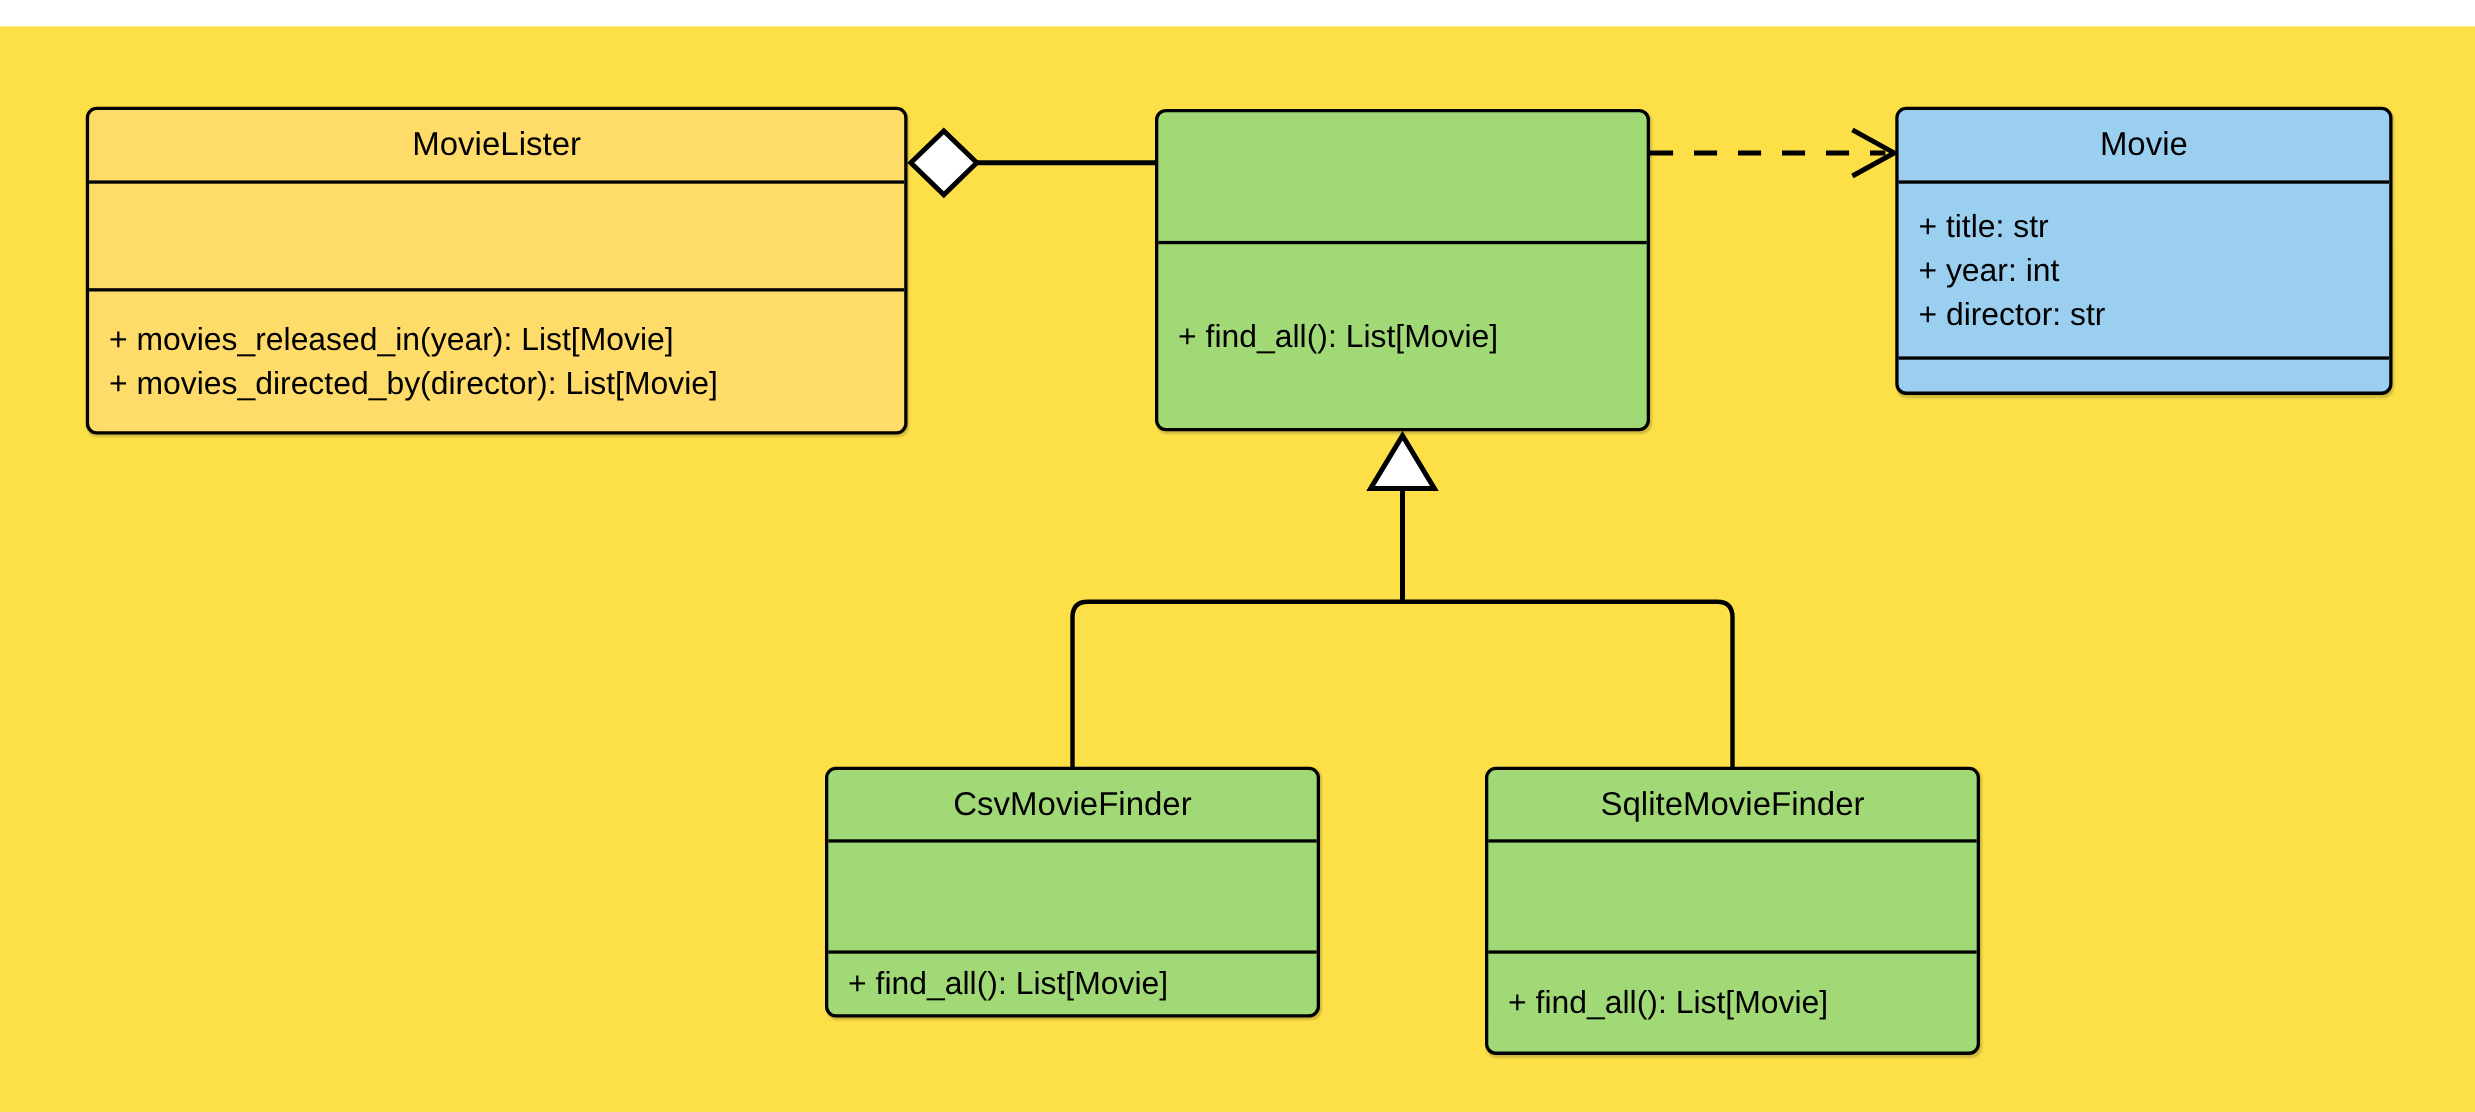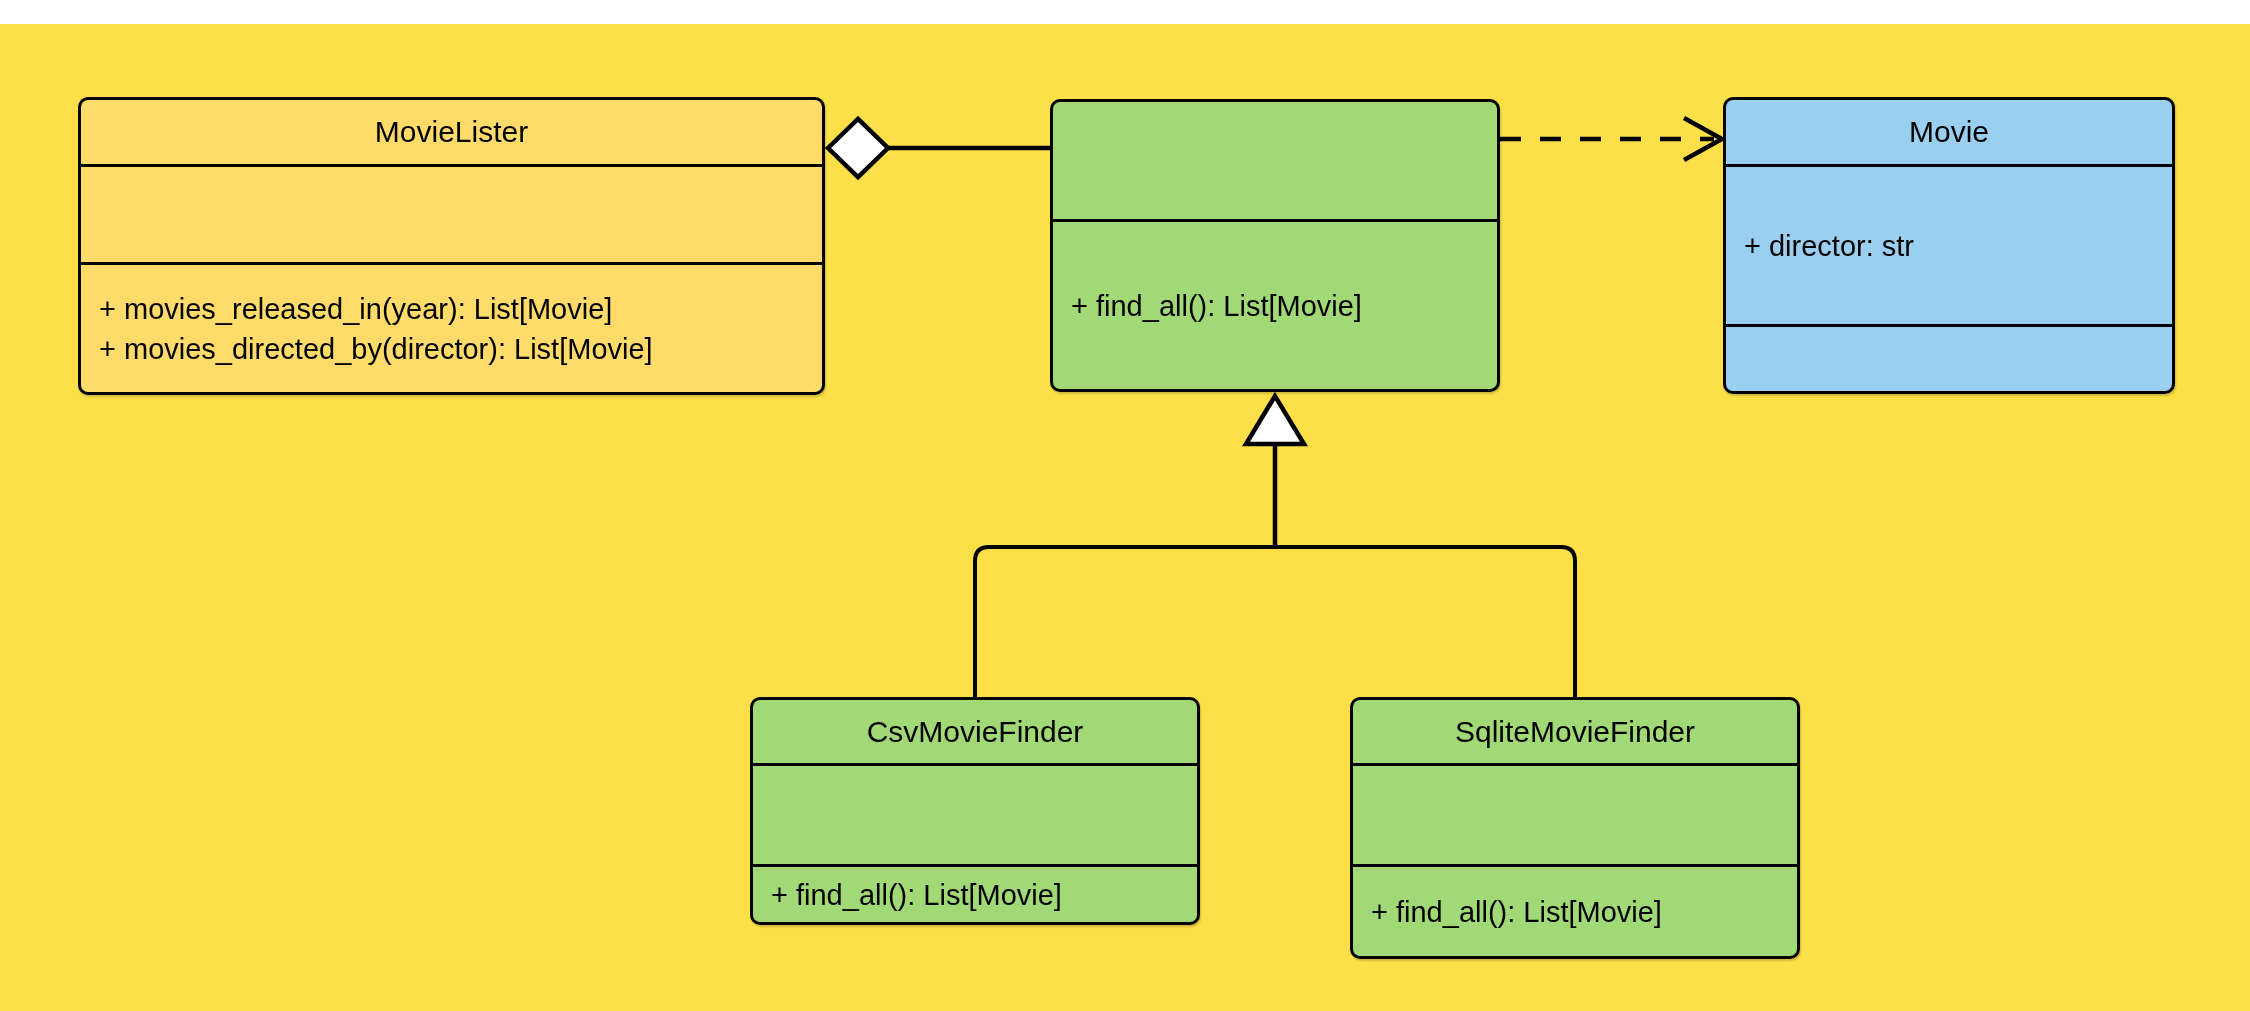--- a/index.html
+++ b/index.html
@@ -95,23 +95,25 @@
     </div>
   </div>
 
   <div class="uml-class" style="left: 1050px; top: 75px; width: 450px; height: 293px; background-color: rgb(162, 217, 119);">
     <div class="uml-attrs" style="height:117px;"></div>
     <div class="uml-methods">
       <div class="uml-line">+ find_all(): List[Movie]</div>
     </div>
   </div>
 
-  <div class="uml-class" style="left: 1723px; top: 73px; width: 452px; height: 297px; background-color: rgb(154, 207, 240);">
+  <div class="uml-class" style="left: 1723px; top: 73px; width: 452px; height: 262px; background-color: rgb(154, 207, 240);">
     <div class="uml-title" style="height:67px;">Movie</div>
     <div class="uml-attrs" style="height:157px;">
+      <div class="uml-line">+ title: str</div>
+      <div class="uml-line">+ year: int</div>
       <div class="uml-line">+ director: str</div>
     </div>
     <div class="uml-methods"></div>
   </div>
 
   <div class="uml-class" style="left: 750px; top: 673px; width: 450px; height: 228px; background-color: rgb(162, 217, 119);">
     <div class="uml-title" style="height:66px;">CsvMovieFinder</div>
     <div class="uml-attrs" style="height:98px;"></div>
     <div class="uml-methods">
       <div class="uml-line">+ find_all(): List[Movie]</div>

